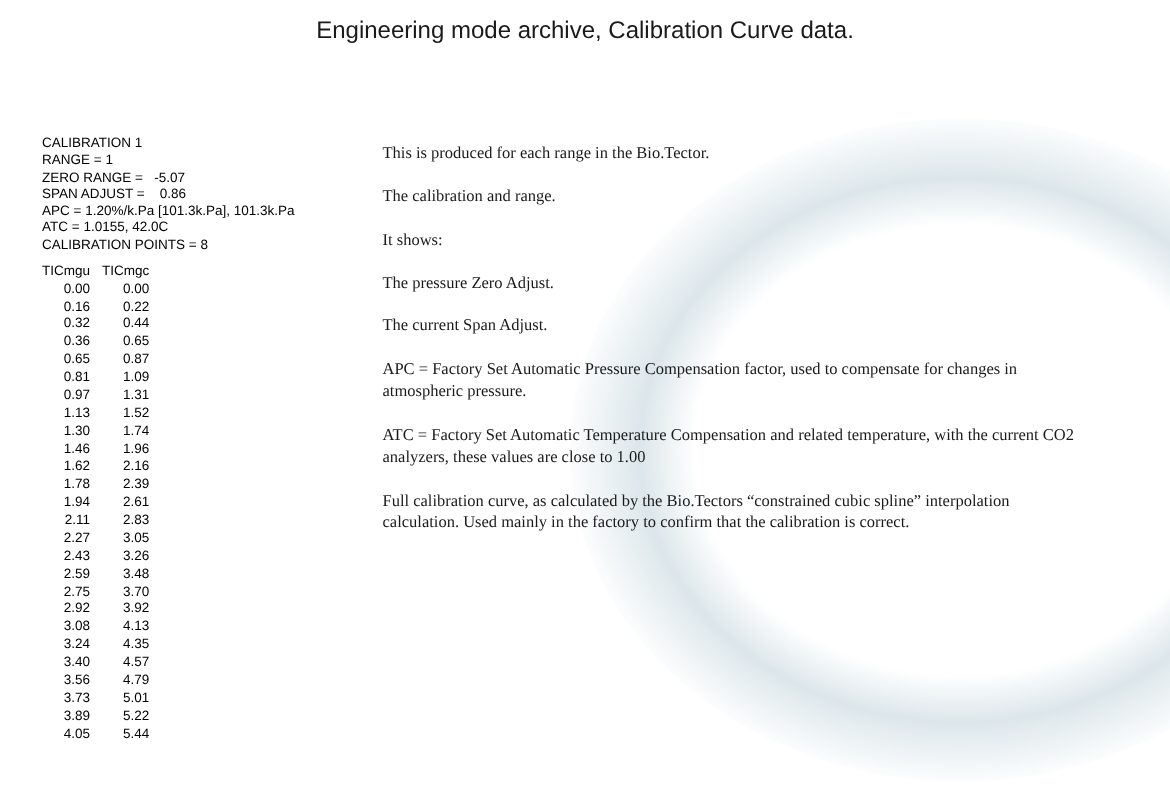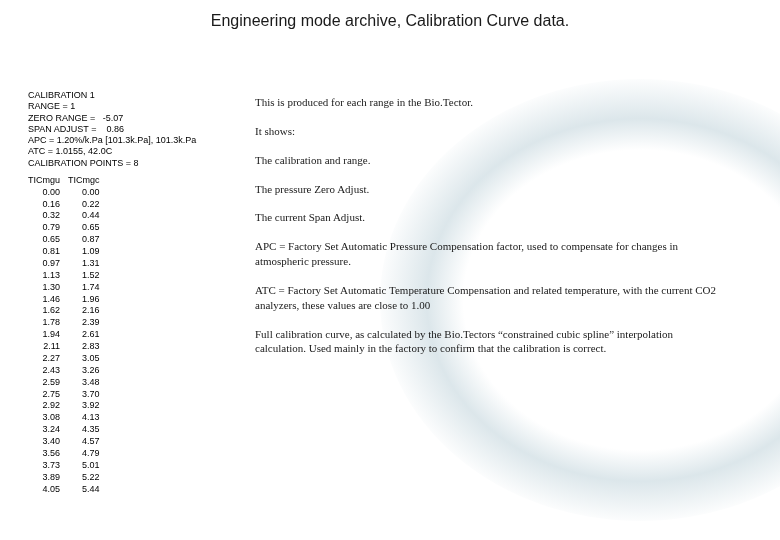--- a/index.html
+++ b/index.html
@@ -96,21 +96,21 @@
         </tr>
         <tr>
           <td>0.16</td>
           <td>0.22</td>
         </tr>
         <tr>
           <td>0.32</td>
           <td>0.44</td>
         </tr>
         <tr>
-          <td>0.79</td>
+          <td>0.36</td>
           <td>0.65</td>
         </tr>
         <tr>
           <td>0.65</td>
           <td>0.87</td>
         </tr>
         <tr>
           <td>0.81</td>
           <td>1.09</td>
         </tr>
@@ -193,20 +193,20 @@
         <tr>
           <td>4.05</td>
           <td>5.44</td>
         </tr>
       </tbody>
   </table>
 </div>
 
 <div class="desc">
   <p>This is produced for each range in the Bio.Tector.</p>
+  <p>The calibration and range.</p>
   <p>It shows:</p>
-  <p>The calibration and range.</p>
   <p>The pressure Zero Adjust.</p>
   <p>The current Span Adjust.</p>
   <p>APC = Factory Set Automatic Pressure Compensation factor, used to compensate for changes in atmospheric pressure.</p>
   <p>ATC = Factory Set Automatic Temperature Compensation and related temperature, with the current CO2 analyzers, these values are close to 1.00</p>
   <p>Full calibration curve, as calculated by the Bio.Tectors “constrained cubic spline” interpolation calculation. Used mainly in the factory to confirm that the calibration is correct.</p>
 </div>
 
 </body></html>

